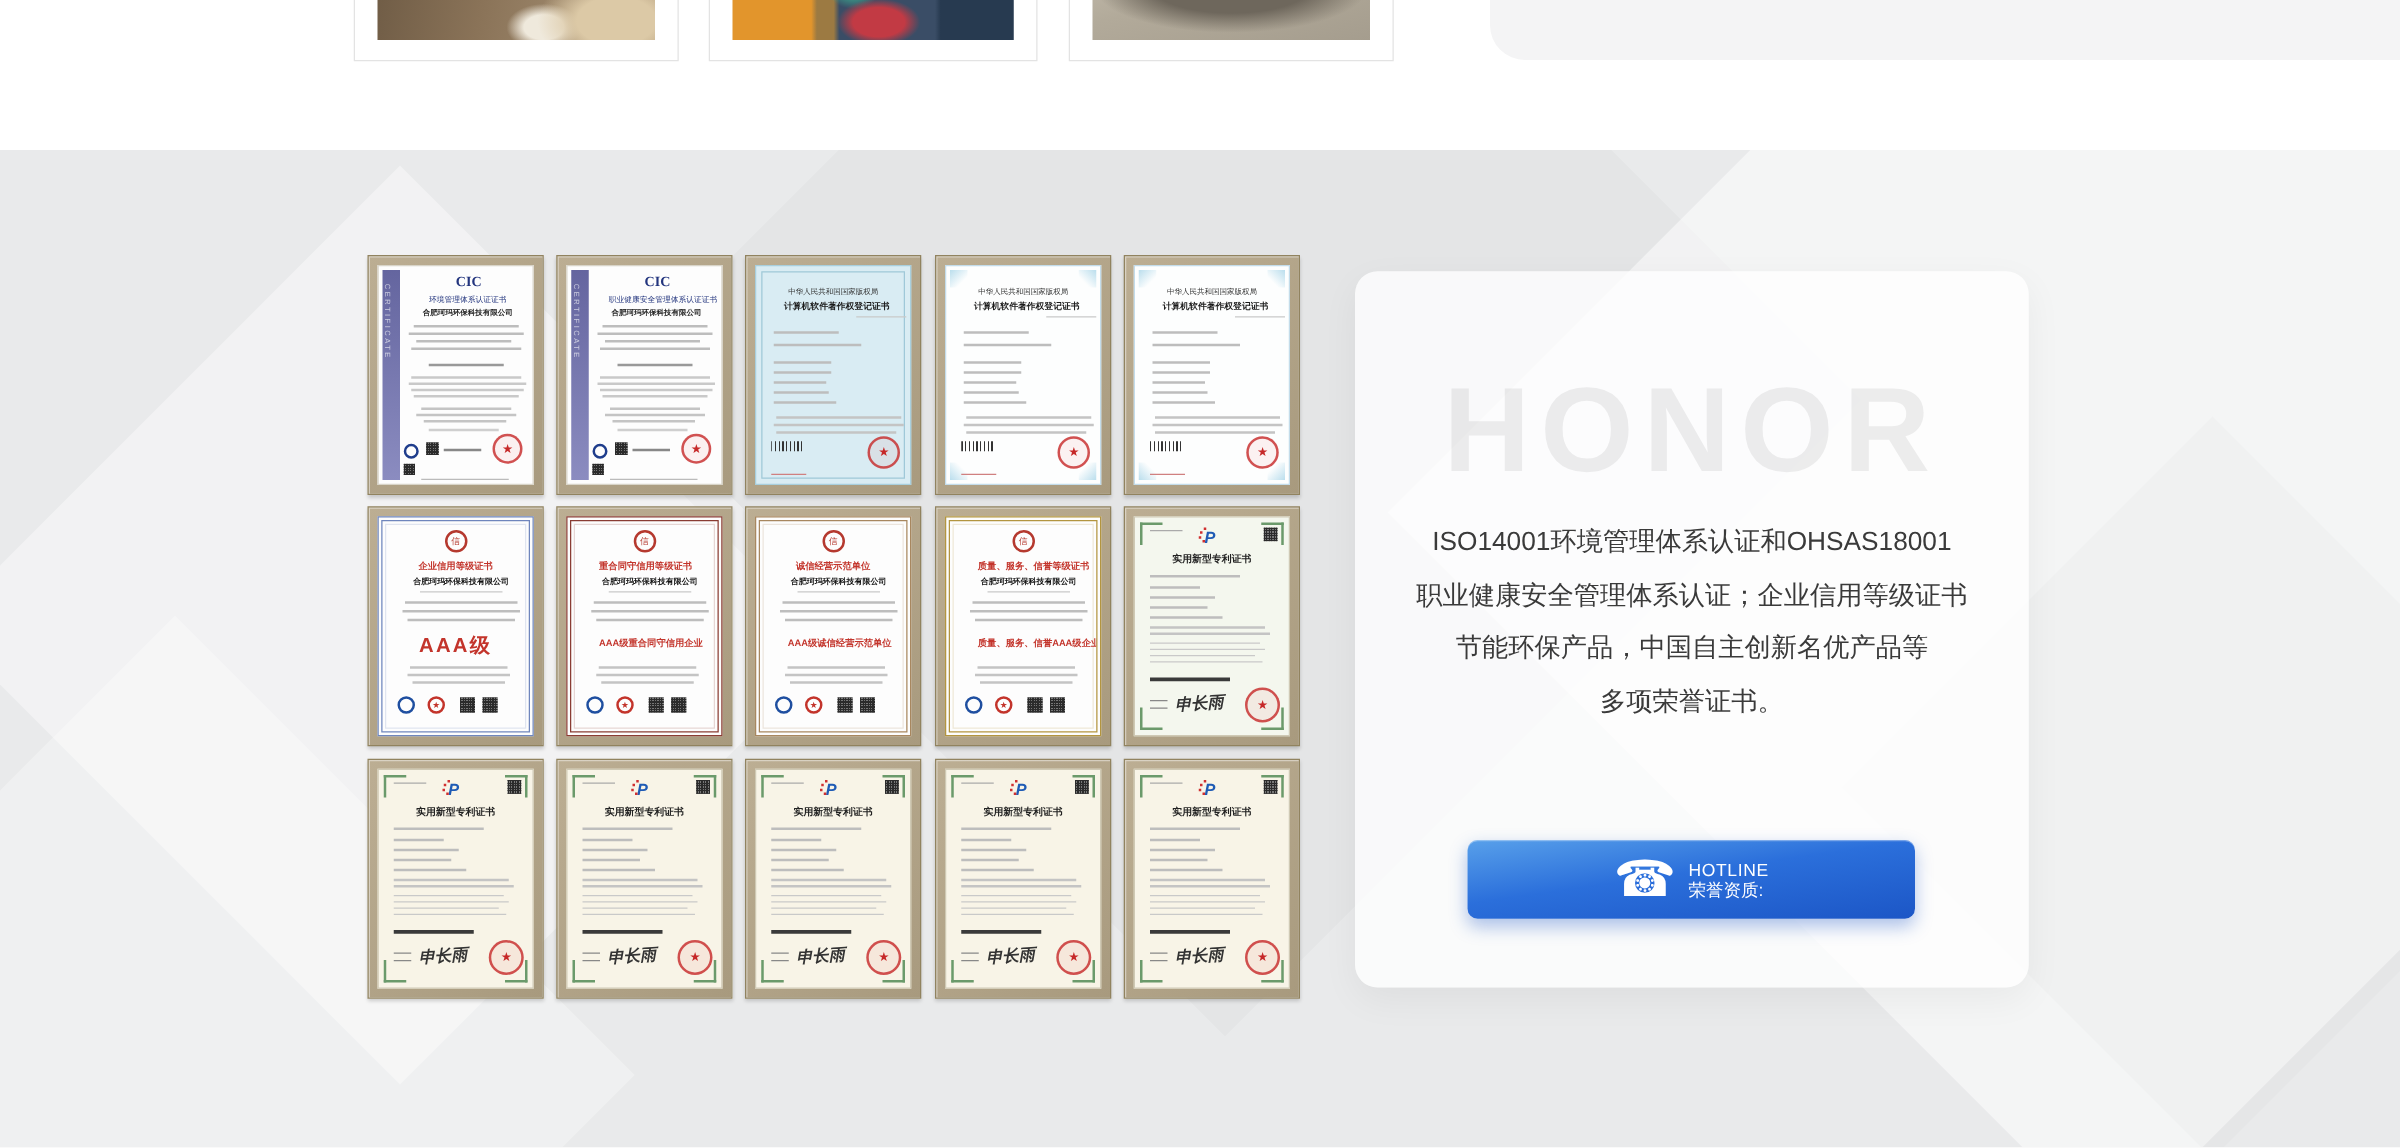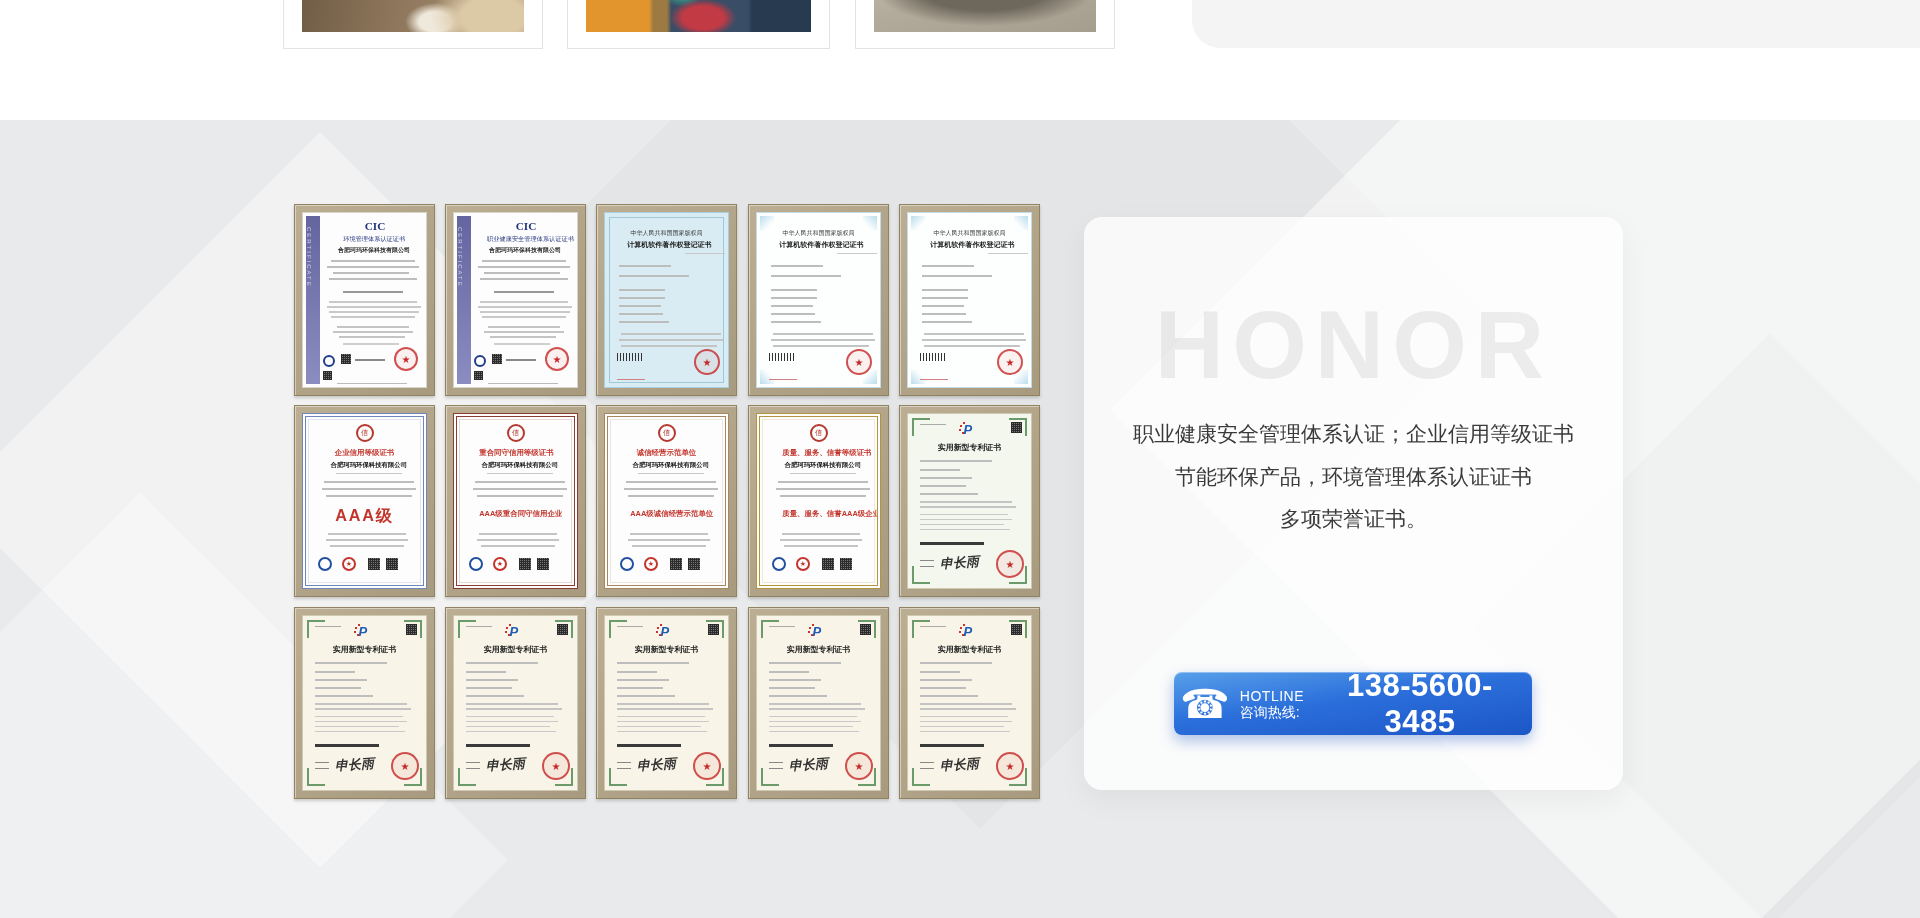--- a/index.html
+++ b/index.html
@@ -458,27 +458,27 @@
             <div class="bar" style="left: 12px; top: 152px; width: 14px; background: rgb(136, 136, 136); height: 1px;"></div>
             <div class="sig" style="position: absolute; left: 32px; top: 140px; font-size: 13px; transform: rotate(-4deg);">申长雨</div>
             <div class="ring" style="right: 7px; bottom: 10px; width: 28px; height: 28px; border: 2px solid rgba(198, 40, 40, 0.8); color: rgb(198, 40, 40); font-size: 10px; background: rgba(230, 70, 70, 0.07);">★</div>
           </div>
         </div>
       </div>
 
     <aside class="honor-card">
       <div class="watermark">HONOR</div>
       <div class="honor-desc">
+        <div>ISO14001环境管理体系认证和OHSAS18001</div>
         <div>职业健康安全管理体系认证；企业信用等级证书</div>
-        <div>节能环保产品，环境管理体系认证证书</div>
+        <div>节能环保产品，中国自主创新名优产品等</div>
         <div>多项荣誉证书。</div>
       </div>
       <button class="hotline-btn">
         <span class="phone-icon">☎</span>
         <span class="hotline-labels">
           <span class="hotline-en">HOTLINE</span>
-          <span class="hotline-zh">咨询热线:</span>
+          <span class="hotline-zh">荣誉资质:</span>
         </span>
-        <span class="hotline-number">138-5600-3485</span>
       </button>
     </aside>
   </div>
 </div>
 
 </body></html>

